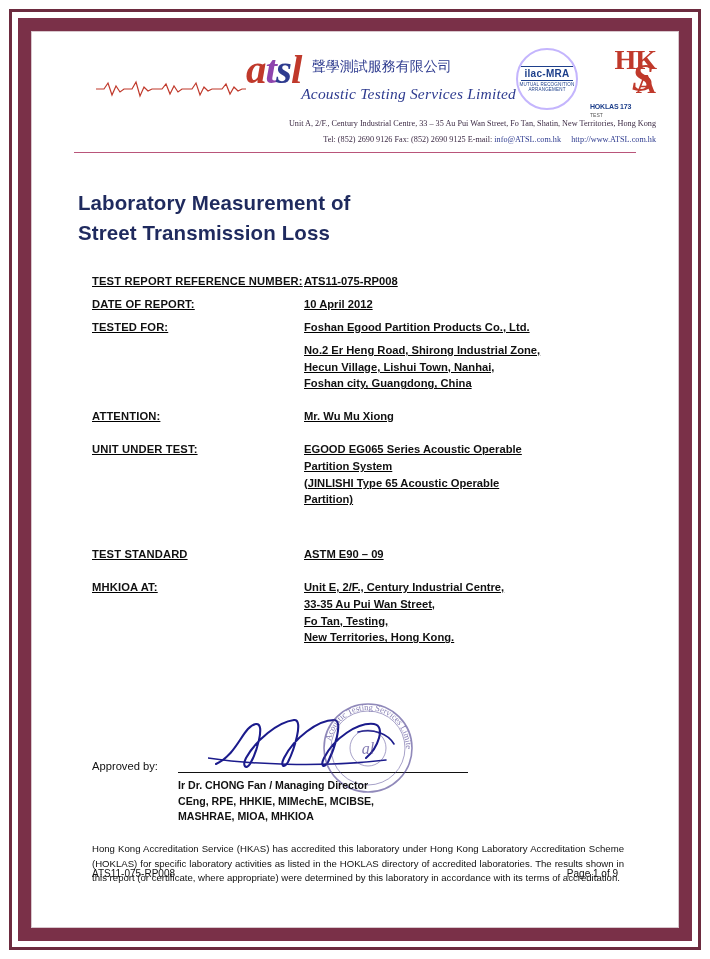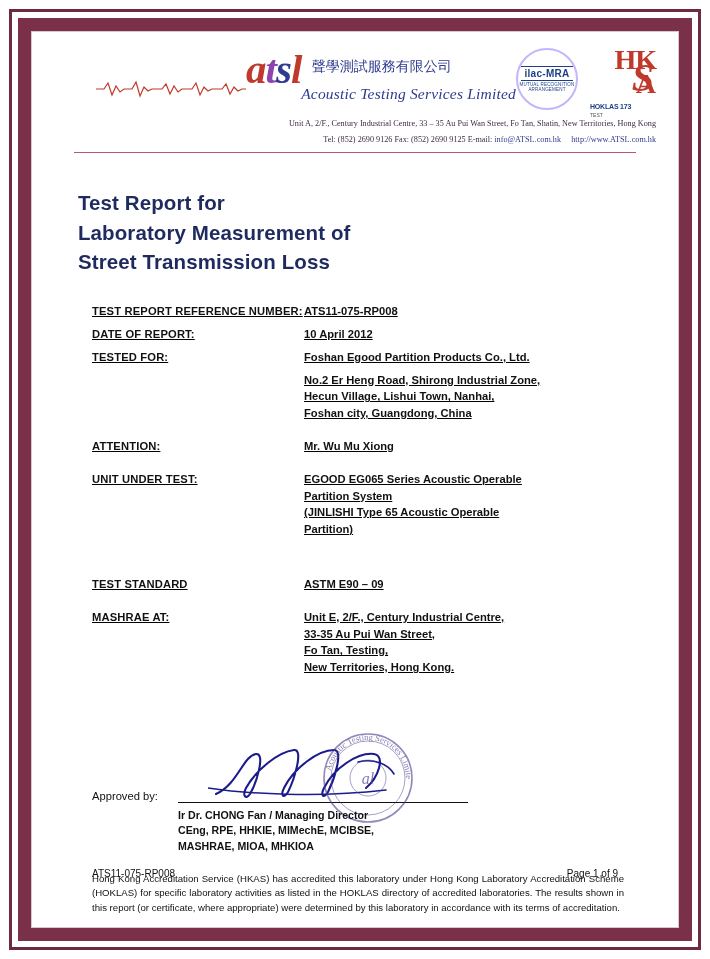--- a/index.html
+++ b/index.html
@@ -316,21 +316,20 @@
 
           <div class="addr">Unit A, 2/F., Century Industrial Centre, 33 – 35 Au Pui Wan Street, Fo Tan, Shatin, New Territories, Hong Kong</div>
           <div class="addr">
             <span>Tel: (852) 2690 9126      Fax: (852) 2690 9125      E-mail: </span><span class="mail">info@ATSL.com.hk</span>&nbsp;&nbsp;&nbsp;&nbsp;&nbsp;<span class="mail">http://www.ATSL.com.hk</span>
           </div>
           <hr class="rule">
         </div>
 
         <div class="body-area">
           <div class="doc-title">
-            <div>Test Report for</div>
             <div>Laboratory Measurement of</div>
             <div>Street Transmission Loss</div>
           </div>
 
           <div class="fields">
 
             <div class="field-row tight">
               <div class="field-label">TEST REPORT REFERENCE NUMBER:</div>
               <div class="field-value">
                 <span class="ln">ATS11-075-RP008</span>
@@ -380,21 +379,21 @@
             <div class="gap-lg"></div>
 
             <div class="field-row">
               <div class="field-label">TEST STANDARD</div>
               <div class="field-value">
                 <span class="ln">ASTM E90 – 09</span>
               </div>
             </div>
 
             <div class="field-row">
-              <div class="field-label">MASHRAE AT:</div>
+              <div class="field-label">MHKIOA AT:</div>
               <div class="field-value">
                 <span class="ln">Unit E, 2/F., Century Industrial Centre,</span>
                 <span class="ln">33-35 Au Pui Wan Street,</span>
                 <span class="ln">Fo Tan, Testing,</span>
                 <span class="ln">New Territories, Hong Kong.</span>
               </div>
             </div>
           </div>
 
           <div class="sig-zone">

